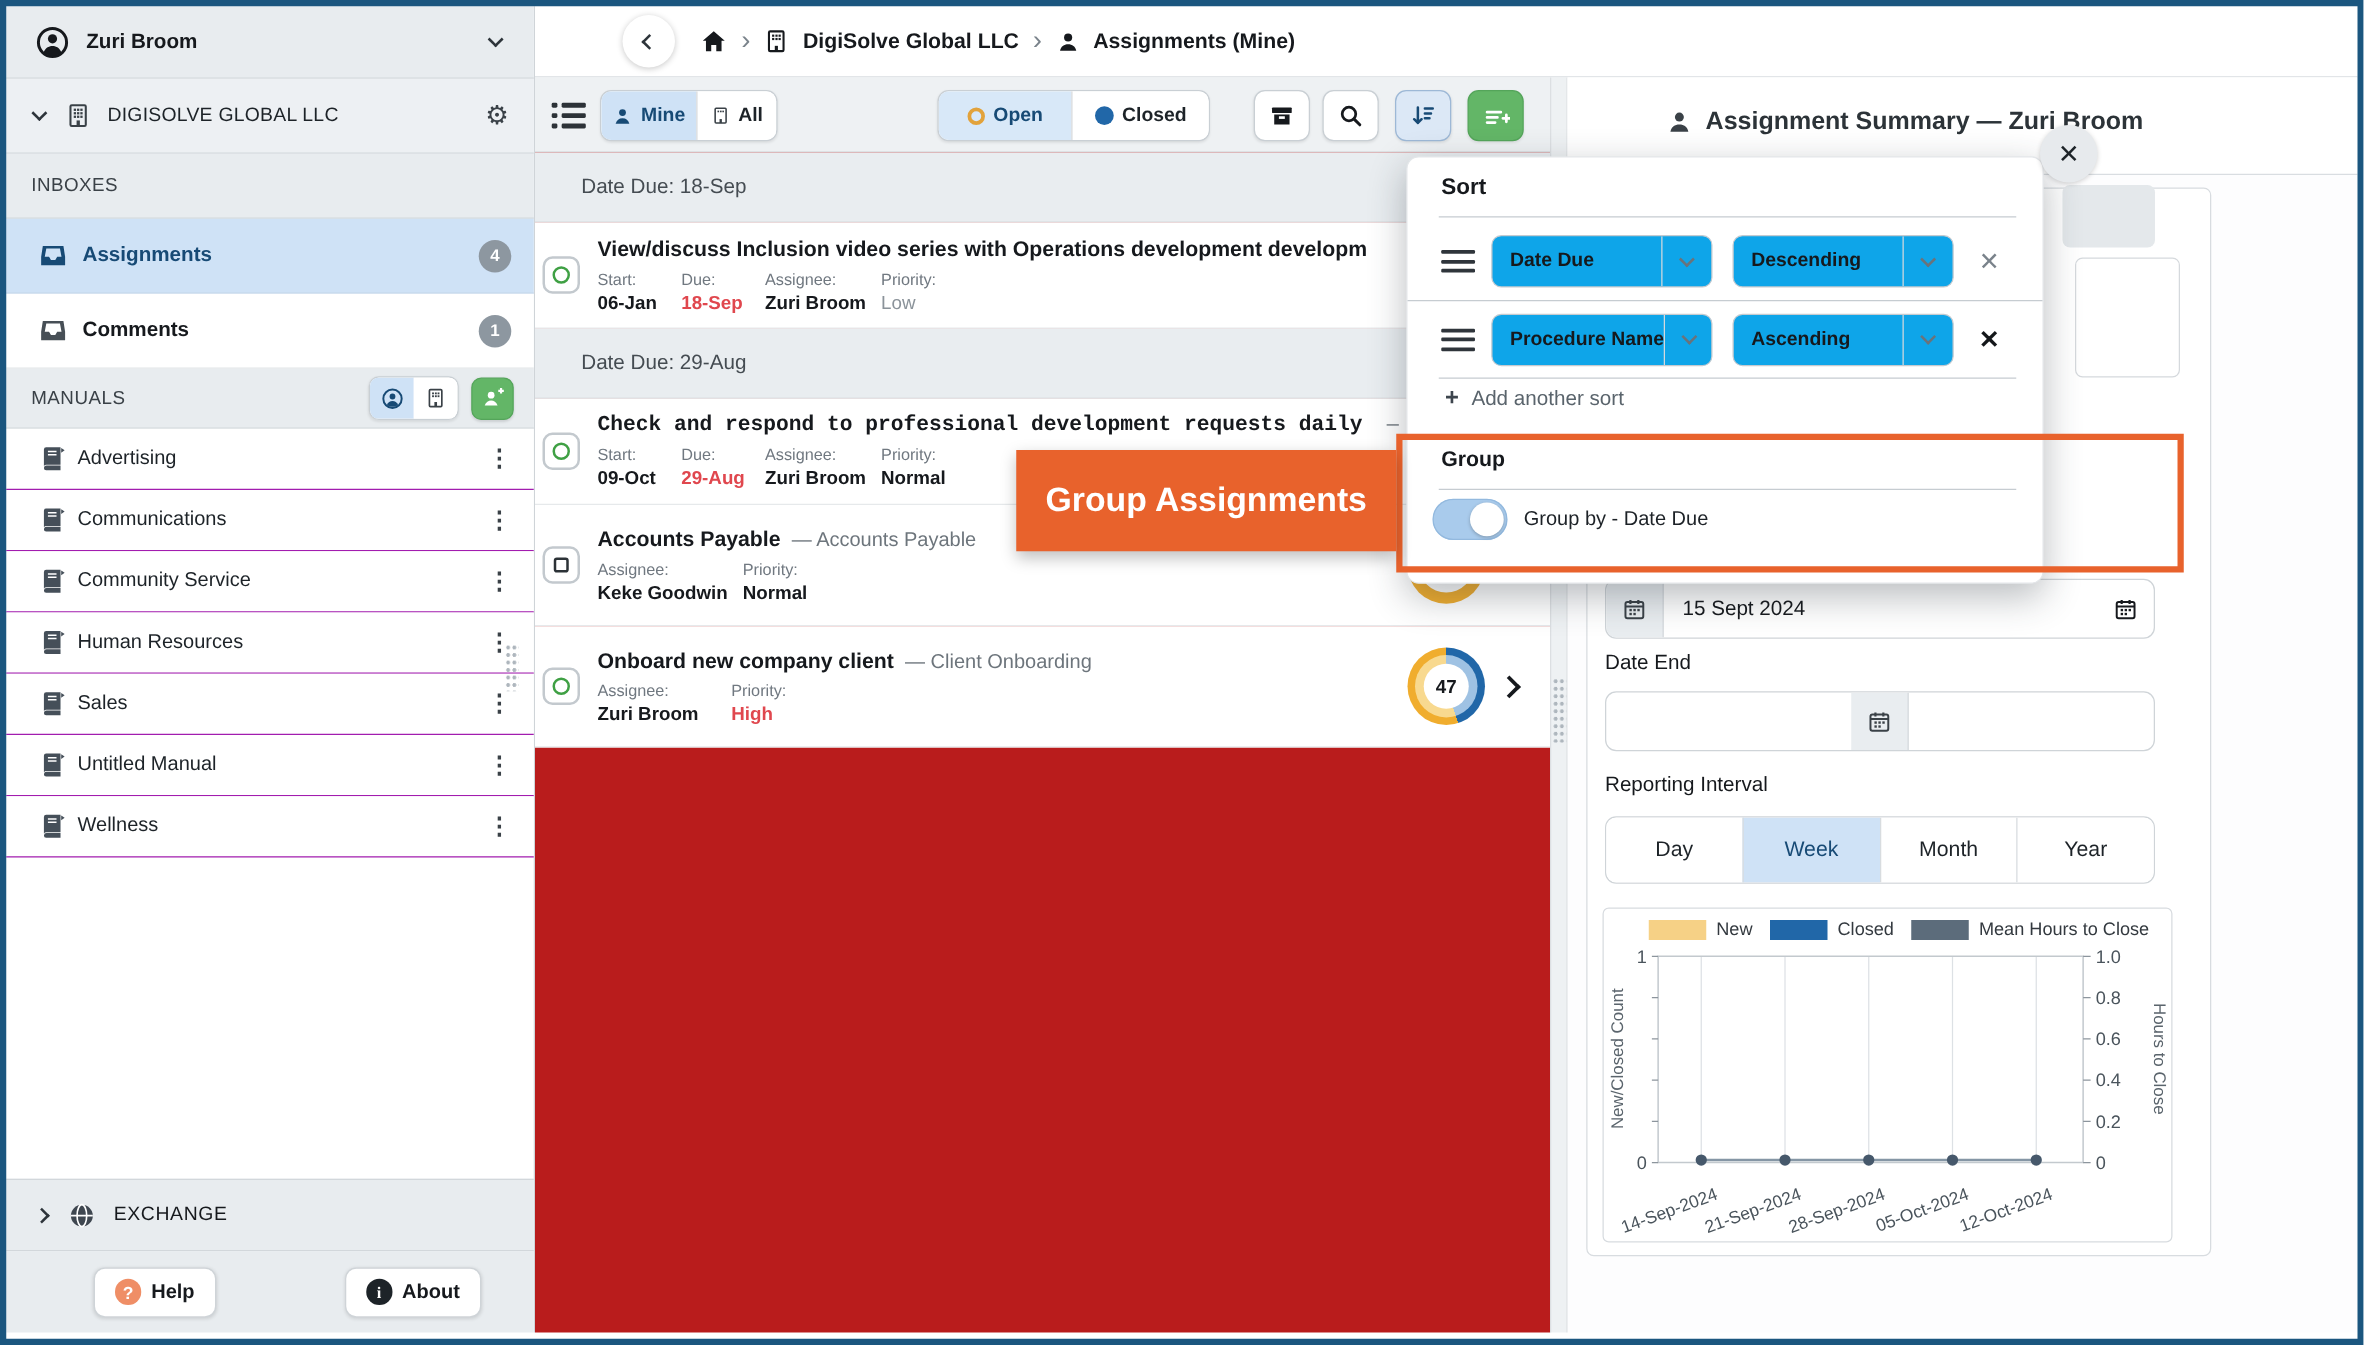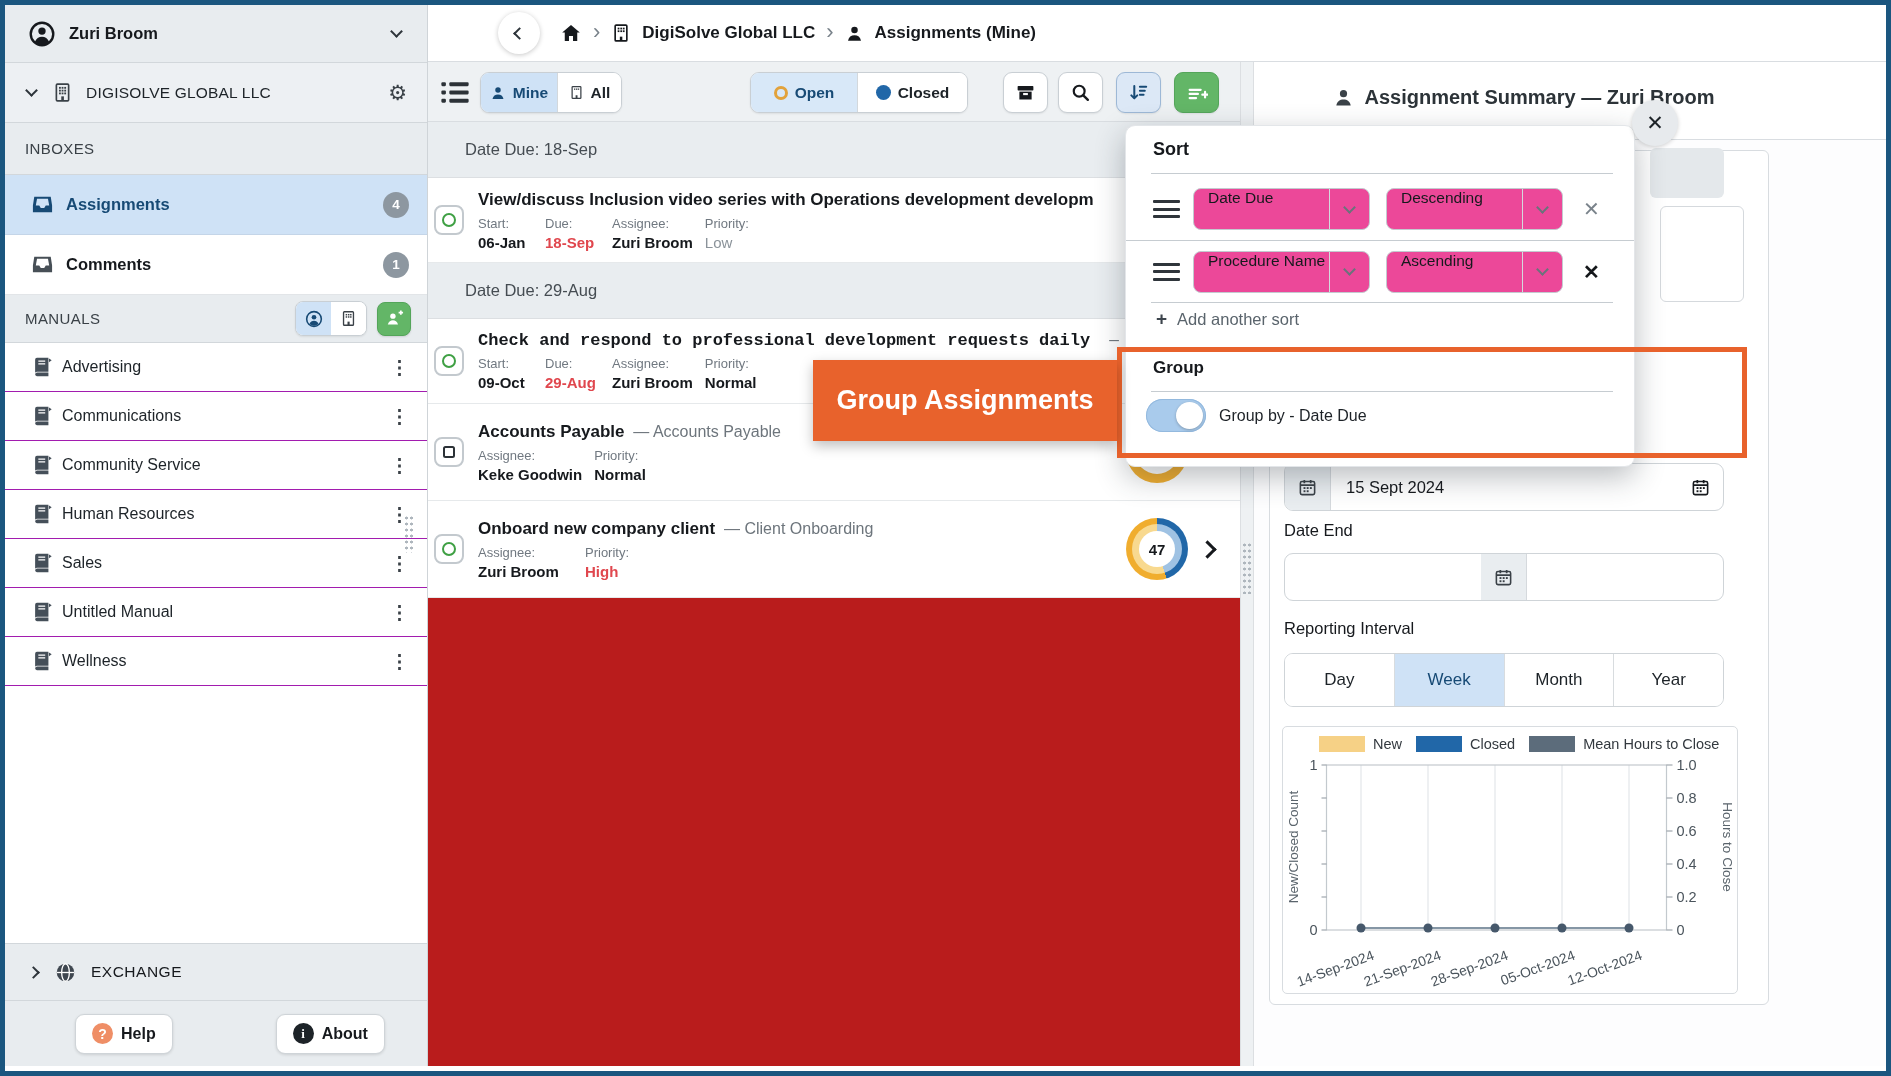--- a/index.html
+++ b/index.html
@@ -118,21 +118,21 @@
 
   
   #sort-popup{left:1125px;top:125px;width:510px;height:342px;background:#fff;border:1px solid #e3e6e9;border-radius:10px;box-shadow:0 10px 30px rgba(40,50,60,.32);z-index:50;}
   #sort-title{position:absolute;left:27px;top:13px;font-size:18px;font-weight:700;color:#16191d;}
   .pp-div{position:absolute;left:25px;width:462px;height:0;border-top:1px solid #c6ccd1;}
   #sort-rows{position:absolute;left:0;top:52px;width:100%;}
   .sort-row{height:62px;display:flex;align-items:center;padding-left:27px;}
   .sort-row + .sort-row{border-top:1px solid #c6ccd1;}
   .hndl{width:27px;display:flex;flex-direction:column;gap:4.5px;flex:0 0 auto;}
   .hndl i{display:block;height:3px;background:#2f353b;border-radius:1px;}
-  .sel-box{height:42px;border:1px solid #c4cad0;border-radius:8px;background:#ec4899;display:flex;overflow:hidden;margin-left:13px;}
+  .sel-box{height:42px;border:1px solid #c4cad0;border-radius:8px;background:#0ea5e9;display:flex;align-items:center;overflow:hidden;margin-left:13px;font-weight:bold;}
   .sel-box .txt{font-size:15.5px;color:#16191d;padding-left:14px;flex:1;white-space:nowrap;}
   .sel-box .chevcell{width:40px;height:100%;border-left:1px solid #d4d9dd;display:flex;align-items:center;justify-content:center;flex:0 0 auto;}
   .rm-x{margin-left:20px;font-size:20px;color:#7a838b;}
   .rm-x.bold{color:#14171a;font-weight:800;}
   #add-sort{position:absolute;left:30px;top:182px;display:flex;align-items:center;gap:10px;font-size:16.5px;color:#5a646c;}
   #add-sort b{font-size:19px;color:#3d454d;font-weight:800;}
   #group-title{position:absolute;left:27px;top:232px;font-size:17px;font-weight:700;color:#16191d;}
   #toggle-row{position:absolute;left:20px;top:273px;display:flex;align-items:center;gap:13px;}
   .toggle{width:60px;height:33px;border-radius:17px;background:#a9cbec;position:relative;box-shadow:inset 0 0 0 1px #93b9de;}
   .toggle .knob{position:absolute;right:3px;top:3px;width:27px;height:27px;border-radius:50%;background:#fff;box-shadow:0 1px 3px rgba(0,0,0,.25);}

